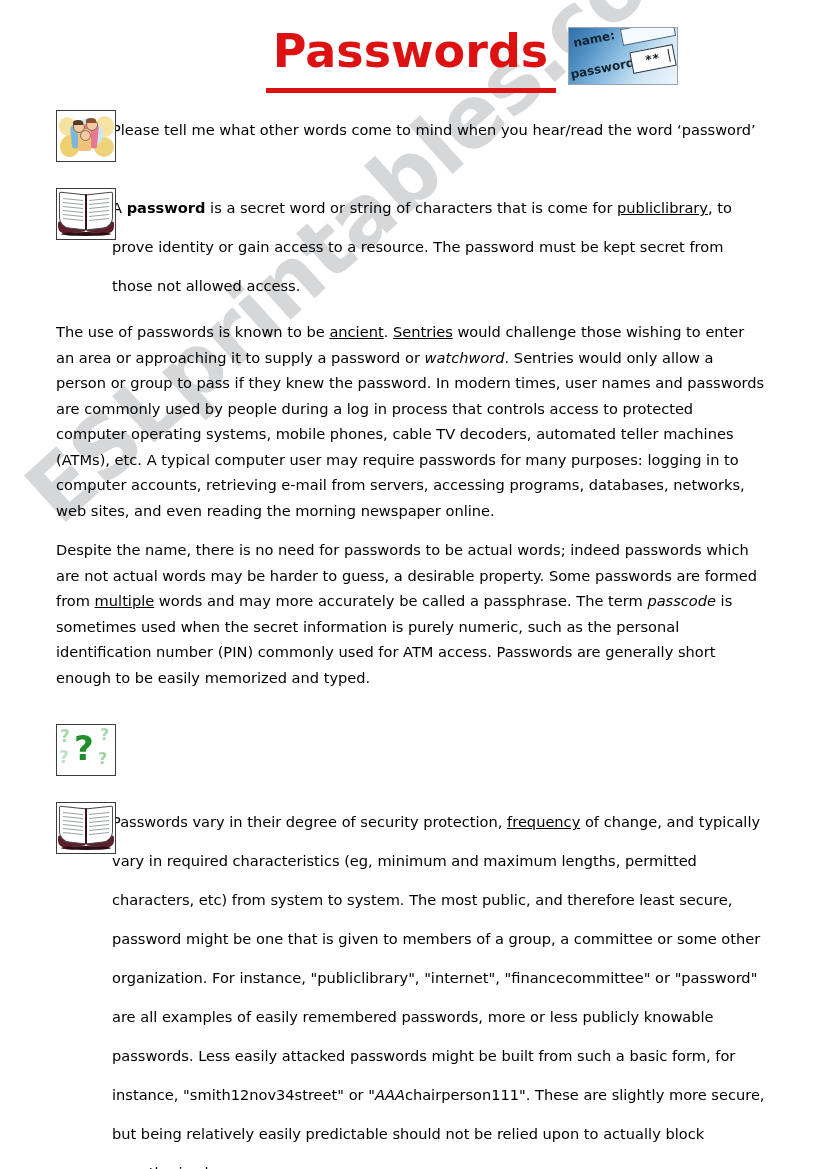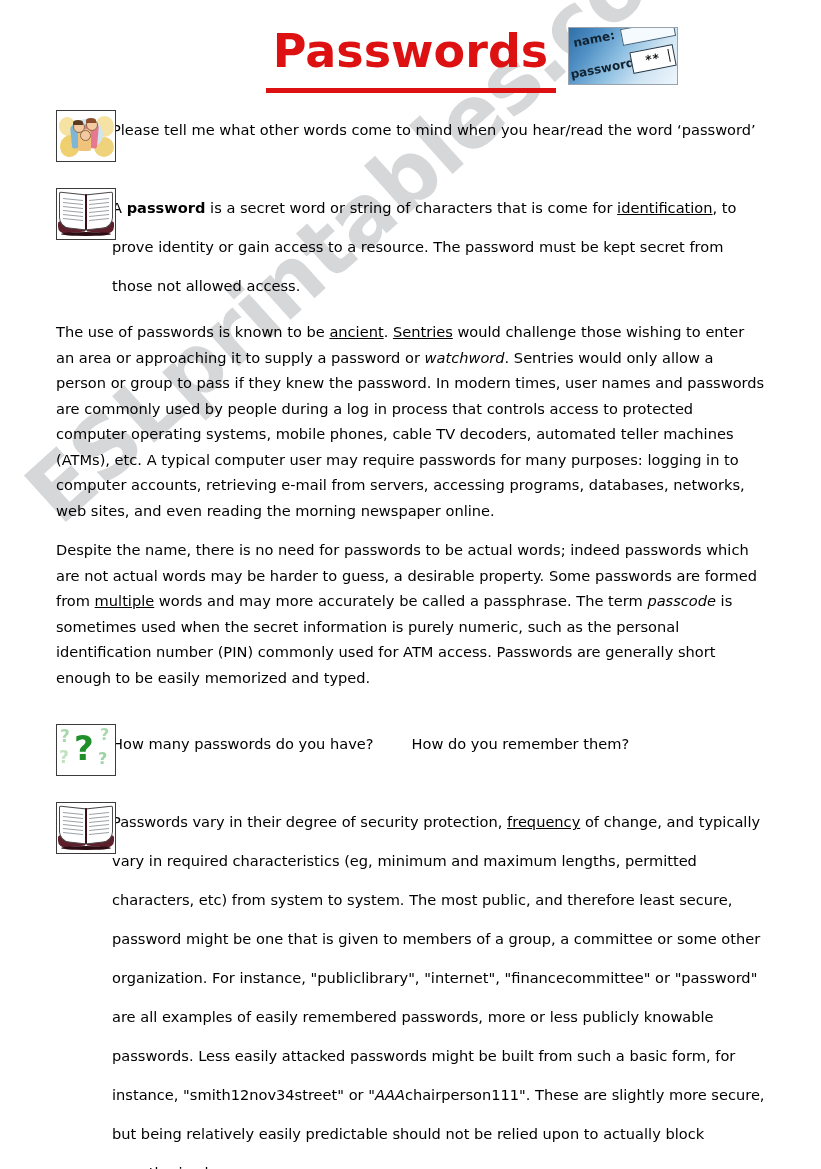--- a/index.html
+++ b/index.html
@@ -361,21 +361,21 @@
               <div class="bk-line" style="top:9px;"></div>
               <div class="bk-line" style="top:13px;"></div>
               <div class="bk-line" style="top:17px;"></div>
               <div class="bk-line" style="top:21px;"></div>
               <div class="bk-line" style="top:25px;"></div>
             </div>
             <div class="bk-spine"></div>
             <div class="bk-shadow"></div>
           </div>
         </div>
-        <div class="para lead"><span>A </span><b>password</b><span> is a secret word or string of characters that is come for </span><u>identification</u><span>, to prove identity or gain access to a resource. The password must be kept secret from those not allowed access.</span></div>
+        <div class="para lead"><span>A </span><b>password</b><span> is a secret word or string of characters that is come for </span><u>publiclibrary</u><span>, to prove identity or gain access to a resource. The password must be kept secret from those not allowed access.</span></div>
       </div>
     </div>
 
     <div class="spacer-sm"></div>
 
     <div class="block">
       <div class="para tight"><span>The use of passwords is known to be </span><u>ancient</u><span>. </span><u>Sentries</u><span> would challenge those wishing to enter an area or approaching it to supply a password or </span><i>watchword</i><span>. Sentries would only allow a person or group to pass if they knew the password. In modern times, user names and passwords are commonly used by people during a log in process that controls access to protected computer operating systems, mobile phones, cable TV decoders, automated teller machines (ATMs), etc. A typical computer user may require passwords for many purposes: logging in to computer accounts, retrieving e-mail from servers, accessing programs, databases, networks, web sites, and even reading the morning newspaper online.</span></div>
     </div>
 
     <div class="spacer-sm"></div>
@@ -390,21 +390,20 @@
       <div class="icon-row">
         <div class="icon-box">
           <div class="clip-q">
             <div class="q-mark q-s1">?</div>
             <div class="q-mark q-s2">?</div>
             <div class="q-mark q-big">?</div>
             <div class="q-mark q-s3">?</div>
             <div class="q-mark q-s4">?</div>
           </div>
         </div>
-        <div class="para lead"><span>How many passwords do you have?</span><span class="q-text-gap"></span><span>How do you remember them?</span></div>
       </div>
     </div>
 
     <div class="spacer-md"></div>
 
     <div class="block">
       <div class="icon-row">
         <div class="icon-box">
           <div class="clip-book">
             <div class="bk-cover-l"></div>

